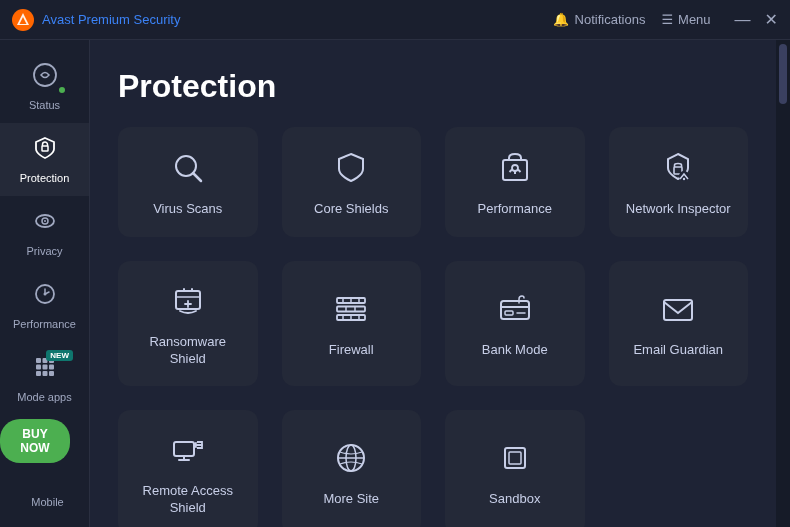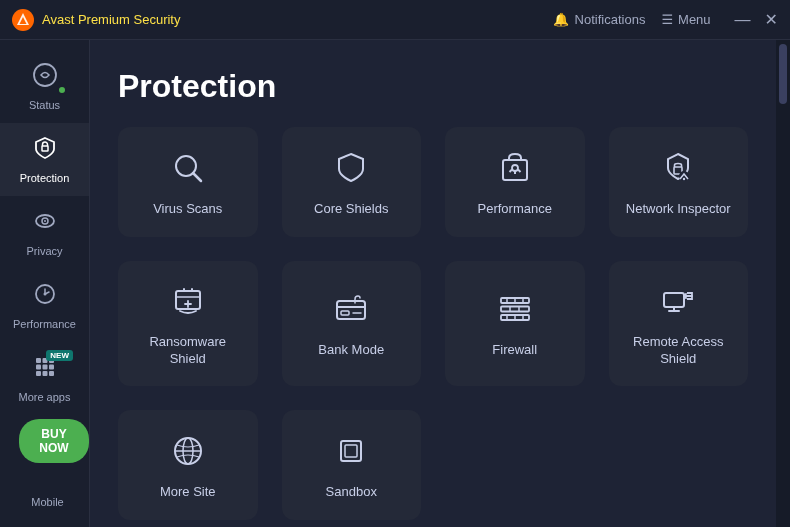--- a/index.html
+++ b/index.html
@@ -27,21 +27,21 @@
       display: flex;
       align-items: center;
       gap: 8px;
       flex: 1;
     }
     .avast-logo {
       width: 22px;
       height: 22px;
     }
     .titlebar-title {
-      color: #fde047;
+      color: #3b82f6;
       font-size: 13px;
       font-weight: 500;
     }
     .titlebar-right {
       display: flex;
       align-items: center;
       gap: 16px;
     }
     .titlebar-btn {
       color: #a0a8c0;
@@ -71,21 +71,21 @@
       flex: 1;
       overflow: hidden;
     }
 
     
     .sidebar {
       width: 90px;
       background: #1a1f2e;
       display: flex;
       flex-direction: column;
-      align-items: flex-end;
+      align-items: flex-start;
       padding: 10px 0;
       gap: 0;
       flex-shrink: 0;
       border-right: 1px solid #2a2f40;
     }
     .sidebar-item {
       width: 100%;
       display: flex;
       flex-direction: column;
       align-items: center;
@@ -303,21 +303,21 @@
           <rect x="10.5" y="4" width="5" height="5" rx="1" fill="#a0a8c0"></rect>
           <rect x="17" y="4" width="5" height="5" rx="1" fill="#a0a8c0"></rect>
           <rect x="4" y="10.5" width="5" height="5" rx="1" fill="#a0a8c0"></rect>
           <rect x="10.5" y="10.5" width="5" height="5" rx="1" fill="#a0a8c0"></rect>
           <rect x="17" y="10.5" width="5" height="5" rx="1" fill="#a0a8c0"></rect>
           <rect x="4" y="17" width="5" height="5" rx="1" fill="#a0a8c0"></rect>
           <rect x="10.5" y="17" width="5" height="5" rx="1" fill="#a0a8c0"></rect>
           <rect x="17" y="17" width="5" height="5" rx="1" fill="#a0a8c0"></rect>
         </svg>
       </span>
-      <span class="sidebar-label">More apps</span>
+      <span class="sidebar-label">Mode apps</span>
     </div>
 
     <button class="buy-now-btn">BUY NOW</button>
 
     <div class="mobile-item">
       <svg width="14" height="14" viewBox="0 0 14 14" fill="none">
         <rect x="3" y="1" width="8" height="12" rx="1.5" stroke="#a0a8c0" stroke-width="1.2" fill="none"></rect>
         <circle cx="7" cy="10.5" r="0.8" fill="#a0a8c0"></circle>
       </svg>
       <span class="mobile-label">Mobile</span>
@@ -382,33 +382,20 @@
             <rect x="6" y="8" width="24" height="18" rx="2" stroke="#c8cfe8" stroke-width="2" fill="none"></rect>
             <line x1="6" y1="14" x2="30" y2="14" stroke="#c8cfe8" stroke-width="1.5"></line>
             <path d="M14 8V6" stroke="#c8cfe8" stroke-width="2" stroke-linecap="round"></path>
             <path d="M22 8V6" stroke="#c8cfe8" stroke-width="2" stroke-linecap="round"></path>
             <path d="M18 18 L18 24" stroke="#c8cfe8" stroke-width="1.8" stroke-linecap="round"></path>
             <path d="M15 21 L21 21" stroke="#c8cfe8" stroke-width="1.8" stroke-linecap="round"></path>
             <path d="M10 28 Q18 32 26 28" stroke="#c8cfe8" stroke-width="1.8" fill="none" stroke-linecap="round"></path>
           </svg>
         </div>
         <span class="grid-label">Ransomware Shield</span>
-      </div>
-
-      <div class="grid-item">
-        <div class="grid-icon">
-          <svg width="36" height="36" viewBox="0 0 36 36" fill="none">
-            <rect x="4" y="10" width="28" height="18" rx="2.5" stroke="#c8cfe8" stroke-width="2" fill="none"></rect>
-            <line x1="4" y1="16" x2="32" y2="16" stroke="#c8cfe8" stroke-width="2"></line>
-            <rect x="8" y="20" width="8" height="4" rx="1" stroke="#c8cfe8" stroke-width="1.5" fill="none"></rect>
-            <line x1="20" y1="22" x2="28" y2="22" stroke="#c8cfe8" stroke-width="1.5" stroke-linecap="round"></line>
-            <path d="M22 12 L22 8 M22 8 Q22 5 25 5 Q27 5 27 7" stroke="#c8cfe8" stroke-width="1.5" fill="none" stroke-linecap="round"></path>
-          </svg>
-        </div>
-        <span class="grid-label">Bank Mode</span>
       </div>
 
       <div class="grid-item">
         <div class="grid-icon">
           <svg width="36" height="36" viewBox="0 0 36 36" fill="none">
             <rect x="4" y="7" width="28" height="5" rx="1" stroke="#c8cfe8" stroke-width="1.8" fill="none"></rect>
             <rect x="4" y="15.5" width="28" height="5" rx="1" stroke="#c8cfe8" stroke-width="1.8" fill="none"></rect>
             <rect x="4" y="24" width="28" height="5" rx="1" stroke="#c8cfe8" stroke-width="1.8" fill="none"></rect>
             <line x1="10" y1="7" x2="10" y2="12" stroke="#c8cfe8" stroke-width="1.5"></line>
             <line x1="18" y1="7" x2="18" y2="12" stroke="#c8cfe8" stroke-width="1.5"></line>
@@ -416,20 +403,42 @@
             <line x1="13" y1="15.5" x2="13" y2="20.5" stroke="#c8cfe8" stroke-width="1.5"></line>
             <line x1="22" y1="15.5" x2="22" y2="20.5" stroke="#c8cfe8" stroke-width="1.5"></line>
             <line x1="10" y1="24" x2="10" y2="29" stroke="#c8cfe8" stroke-width="1.5"></line>
             <line x1="18" y1="24" x2="18" y2="29" stroke="#c8cfe8" stroke-width="1.5"></line>
             <line x1="26" y1="24" x2="26" y2="29" stroke="#c8cfe8" stroke-width="1.5"></line>
           </svg>
         </div>
         <span class="grid-label">Firewall</span>
       </div>
 
+      <div class="grid-item">
+        <div class="grid-icon">
+          <svg width="36" height="36" viewBox="0 0 36 36" fill="none">
+            <rect x="4" y="10" width="28" height="18" rx="2.5" stroke="#c8cfe8" stroke-width="2" fill="none"></rect>
+            <line x1="4" y1="16" x2="32" y2="16" stroke="#c8cfe8" stroke-width="2"></line>
+            <rect x="8" y="20" width="8" height="4" rx="1" stroke="#c8cfe8" stroke-width="1.5" fill="none"></rect>
+            <line x1="20" y1="22" x2="28" y2="22" stroke="#c8cfe8" stroke-width="1.5" stroke-linecap="round"></line>
+            <path d="M22 12 L22 8 M22 8 Q22 5 25 5 Q27 5 27 7" stroke="#c8cfe8" stroke-width="1.5" fill="none" stroke-linecap="round"></path>
+          </svg>
+        </div>
+        <span class="grid-label">Bank Mode</span>
+      </div>
+
+      <div class="grid-item">
+        <div class="grid-icon">
+          <svg width="36" height="36" viewBox="0 0 36 36" fill="none">
+            <rect x="4" y="9" width="28" height="20" rx="2" stroke="#c8cfe8" stroke-width="2" fill="none"></rect>
+            <path d="M4 11 L18 22 L32 11" stroke="#c8cfe8" stroke-width="2" fill="none" stroke-linecap="round"></path>
+          </svg>
+        </div>
+        <span class="grid-label">Email Guardian</span>
+      </div>
 
       <div class="grid-item">
         <div class="grid-icon">
           <svg width="36" height="36" viewBox="0 0 36 36" fill="none">
             <rect x="4" y="10" width="20" height="14" rx="2" stroke="#c8cfe8" stroke-width="2" fill="none"></rect>
             <line x1="14" y1="24" x2="14" y2="28" stroke="#c8cfe8" stroke-width="2"></line>
             <line x1="9" y1="28" x2="19" y2="28" stroke="#c8cfe8" stroke-width="2" stroke-linecap="round"></line>
             <path d="M27 10 L32 10 L32 16 L27 16" stroke="#c8cfe8" stroke-width="1.8" fill="none"></path>
             <path d="M24 13 L32 13" stroke="#c8cfe8" stroke-width="1.8" stroke-linecap="round"></path>
             <path d="M26 11 L24 13 L26 15" stroke="#c8cfe8" stroke-width="1.8" stroke-linecap="round" stroke-linejoin="round"></path>

